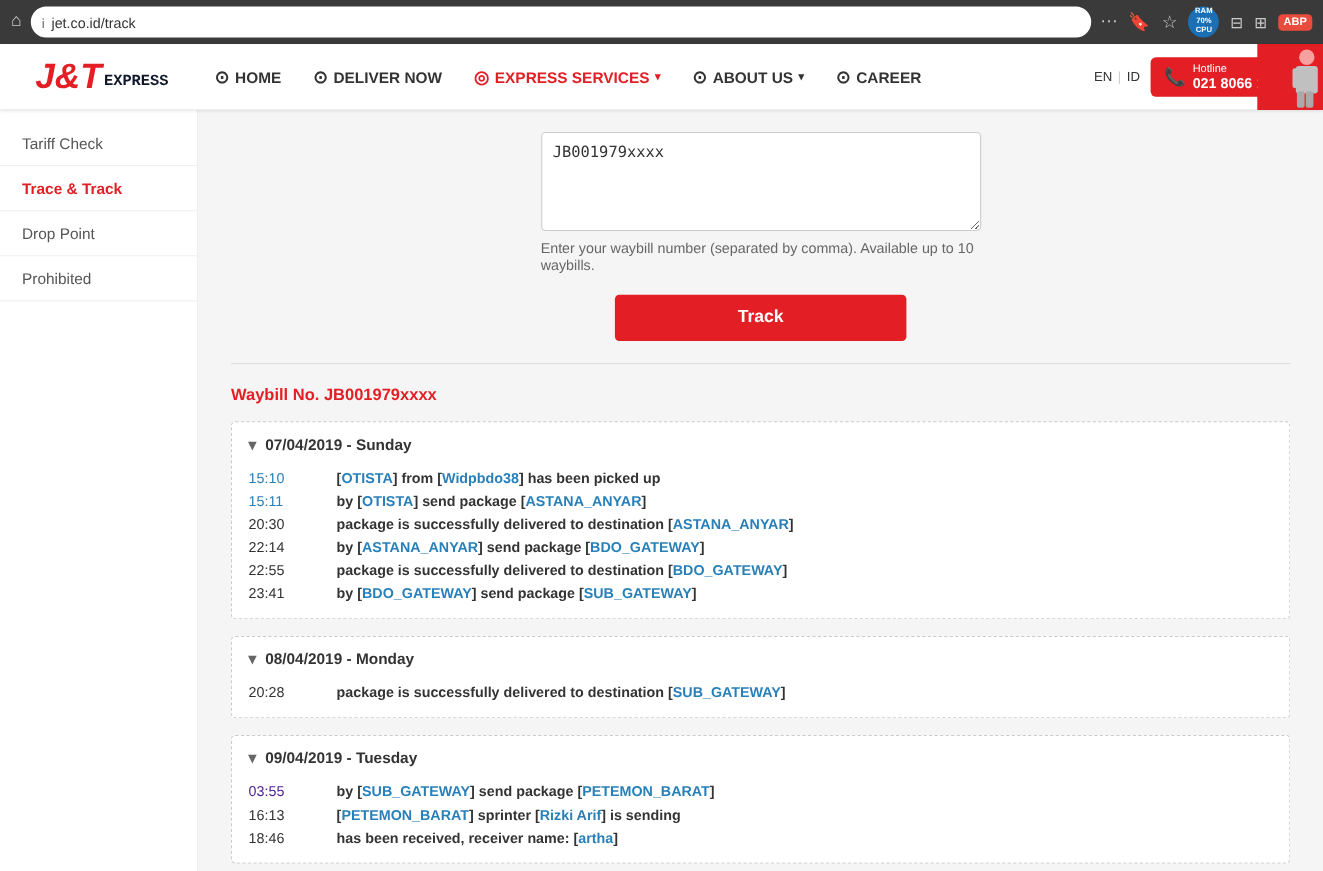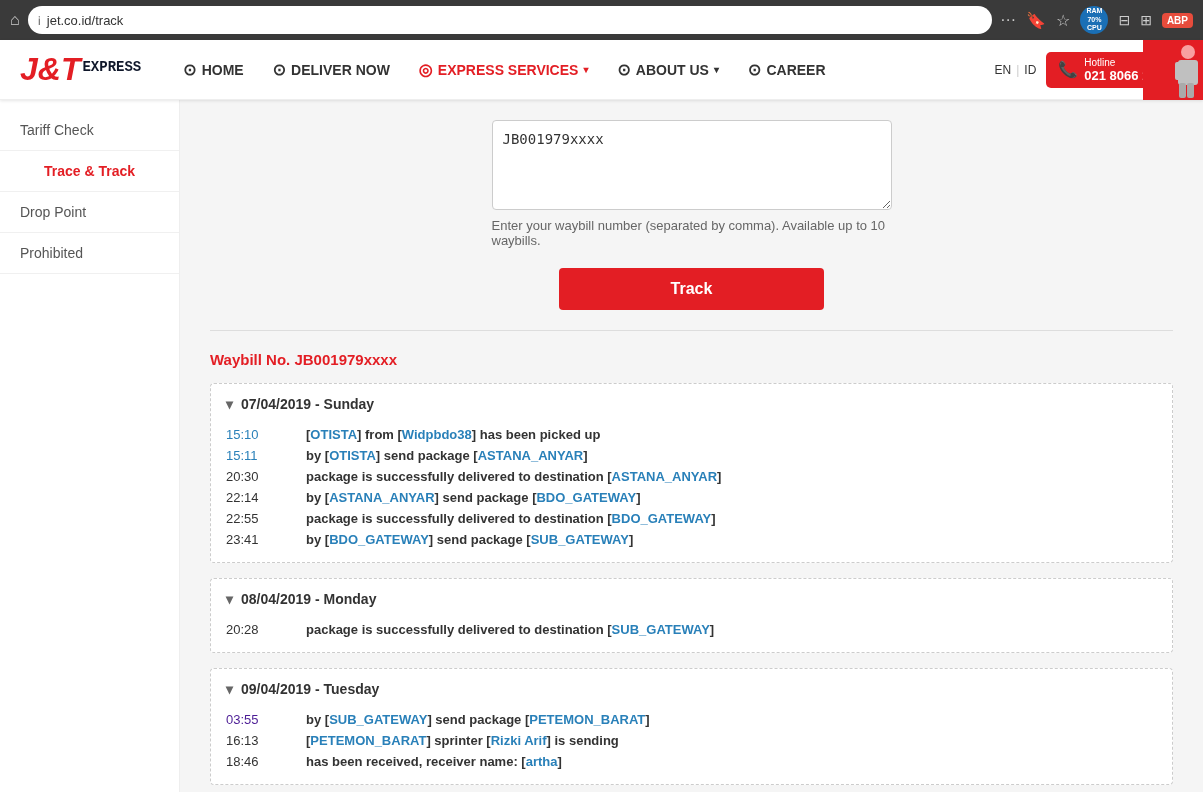--- a/index.html
+++ b/index.html
@@ -67,21 +67,23 @@
       height: 60px;
       display: flex;
       align-items: center;
       padding: 0 20px;
       border-bottom: 1px solid #eee;
       box-shadow: 0 1px 3px rgba(0,0,0,0.1);
       position: relative;
     }
     .logo {
       display: flex;
+      align-items: center;
       margin-right: 30px;
+      margin-left: 12px;
     }
     .logo-jt {
       color: #e31e24;
       font-size: 32px;
       font-weight: 900;
       font-style: italic;
     }
     .logo-express {
       color: #0f172a;
       font-size: 14px;
@@ -166,21 +168,20 @@
     .sidebar-item {
       padding: 12px 20px;
       font-size: 14px;
       color: #555;
       cursor: pointer;
       border-bottom: 1px solid #f0f0f0;
     }
     .sidebar-item.active {
       color: #e31e24;
       font-weight: bold;
-      text-align: center;
     }
 
     
     .content {
       flex: 1;
       padding: 20px 30px;
     }
 
     
     .track-form {

